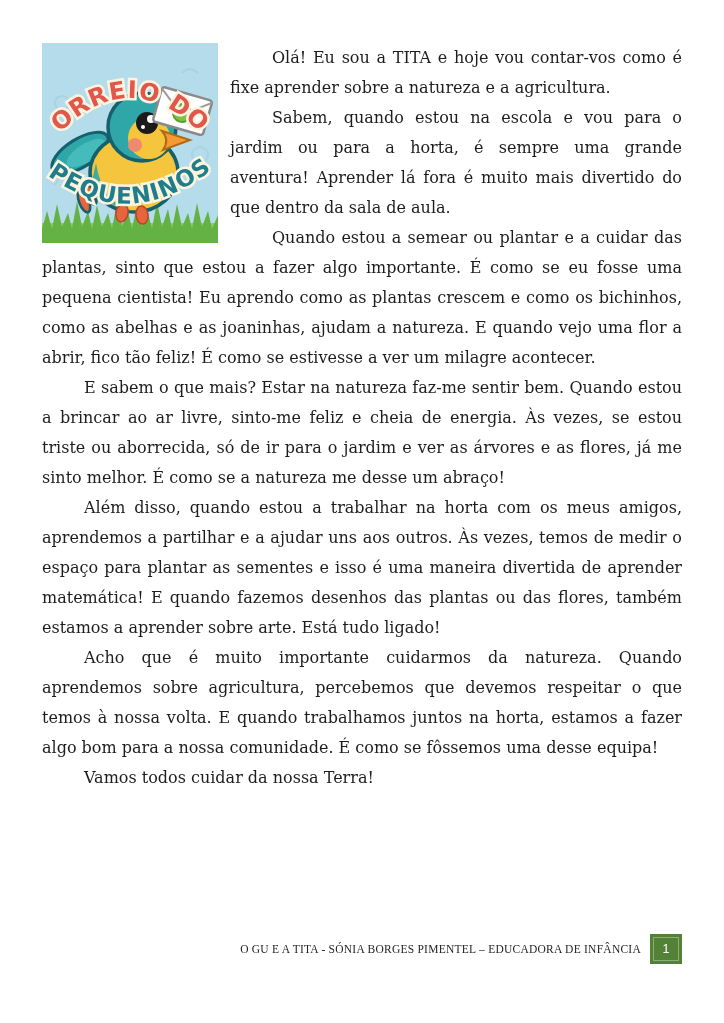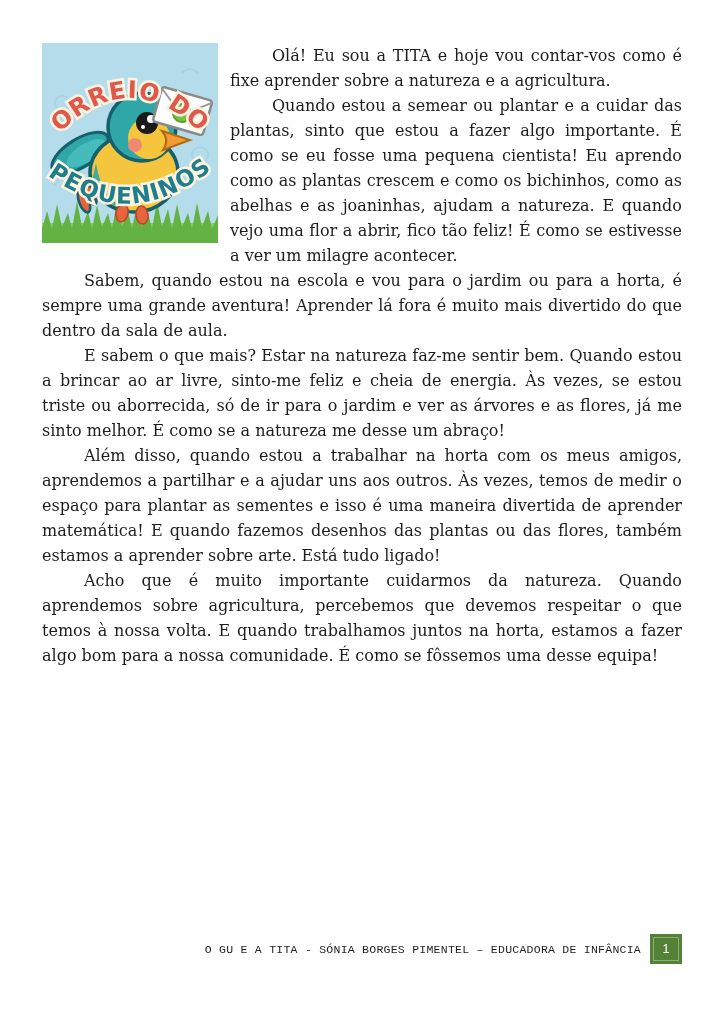--- a/index.html
+++ b/index.html
@@ -18,33 +18,33 @@
     float: left;
     width: 176px; height: 200px;
     margin: 0 12px 4px 0;
   }
   .logo-box svg { display: block; width: 176px; height: 200px; }
   p.body-par {
     margin: 0;
     text-align: justify;
     text-indent: 42px;
     font-size: 16px;
-    line-height: 25px;
+    line-height: 30px;
     color: #1d1d1d;
   }
   .footer {
     position: absolute;
     right: 42px;
     bottom: 59px;
     display: flex;
     align-items: center;
     gap: 9px;
   }
   .footer-text {
-    font-family: Liberation Mono, monospace;
+    font-family: Liberation Serif, serif;
     font-size: 11.5px;
     letter-spacing: 0.25px;
     color: #1f1f1f;
     white-space: nowrap;
   }
   .page-badge {
     position: relative;
     width: 32px; height: 30px;
     display: flex;
     align-items: center;
@@ -133,25 +133,26 @@
       <text font-family="DejaVu Sans, sans-serif" font-size="24" font-weight="bold" letter-spacing="1" text-anchor="middle" stroke="#fdf4e0" stroke-width="5" paint-order="stroke" fill="#e2574c">
         <textPath href="#arc-top" startOffset="50%">CORREIO DOS</textPath>
       </text>
       <text font-family="DejaVu Sans, sans-serif" font-size="23" font-weight="bold" letter-spacing="1" text-anchor="middle" stroke="#fdf4e0" stroke-width="5" paint-order="stroke" fill="#1f7e8c">
         <textPath href="#arc-bottom" startOffset="50%">PEQUENINOS</textPath>
       </text>
     </svg>
   </div>
 
   <p class="body-par">Olá! Eu sou a TITA e hoje vou contar-vos como é fixe aprender sobre a natureza e a agricultura.</p>
+  <p class="body-par">Sabem, quando estou na escola e vou para o jardim ou para a horta, é sempre uma grande aventura! Aprender lá fora é muito mais divertido do que dentro da sala de aula.</p>
   <p class="body-par">Quando estou a semear ou plantar e a cuidar das plantas, sinto que estou a fazer algo importante. É como se eu fosse uma pequena cientista! Eu aprendo como as plantas crescem e como os bichinhos, como as abelhas e as joaninhas, ajudam a natureza. E quando vejo uma flor a abrir, fico tão feliz! É como se estivesse a ver um milagre acontecer.</p>
-  <p class="body-par">Sabem, quando estou na escola e vou para o jardim ou para a horta, é sempre uma grande aventura! Aprender lá fora é muito mais divertido do que dentro da sala de aula.</p>
   <p class="body-par">E sabem o que mais? Estar na natureza faz-me sentir bem. Quando estou a brincar ao ar livre, sinto-me feliz e cheia de energia. Às vezes, se estou triste ou aborrecida, só de ir para o jardim e ver as árvores e as flores, já me sinto melhor. É como se a natureza me desse um abraço!</p>
   <p class="body-par">Além disso, quando estou a trabalhar na horta com os meus amigos, aprendemos a partilhar e a ajudar uns aos outros. Às vezes, temos de medir o espaço para plantar as sementes e isso é uma maneira divertida de aprender matemática! E quando fazemos desenhos das plantas ou das flores, também estamos a aprender sobre arte. Está tudo ligado!</p>
   <p class="body-par">Acho que é muito importante cuidarmos da natureza. Quando aprendemos sobre agricultura, percebemos que devemos respeitar o que temos à nossa volta. E quando trabalhamos juntos na horta, estamos a fazer algo bom para a nossa comunidade. É como se fôssemos uma desse equipa!</p>
+  <p class="body-par">Vamos todos cuidar da nossa Terra!</p>
 
 </div>
 
 <div class="footer">
   <span class="footer-text">O GU E A TITA - SÓNIA BORGES PIMENTEL – EDUCADORA DE INFÂNCIA</span>
   <div class="page-badge" id="page-badge" style="background: rgb(83, 129, 53);">
     <div class="badge-inner"></div>
     <span class="badge-num">1</span>
   </div>
 </div>

